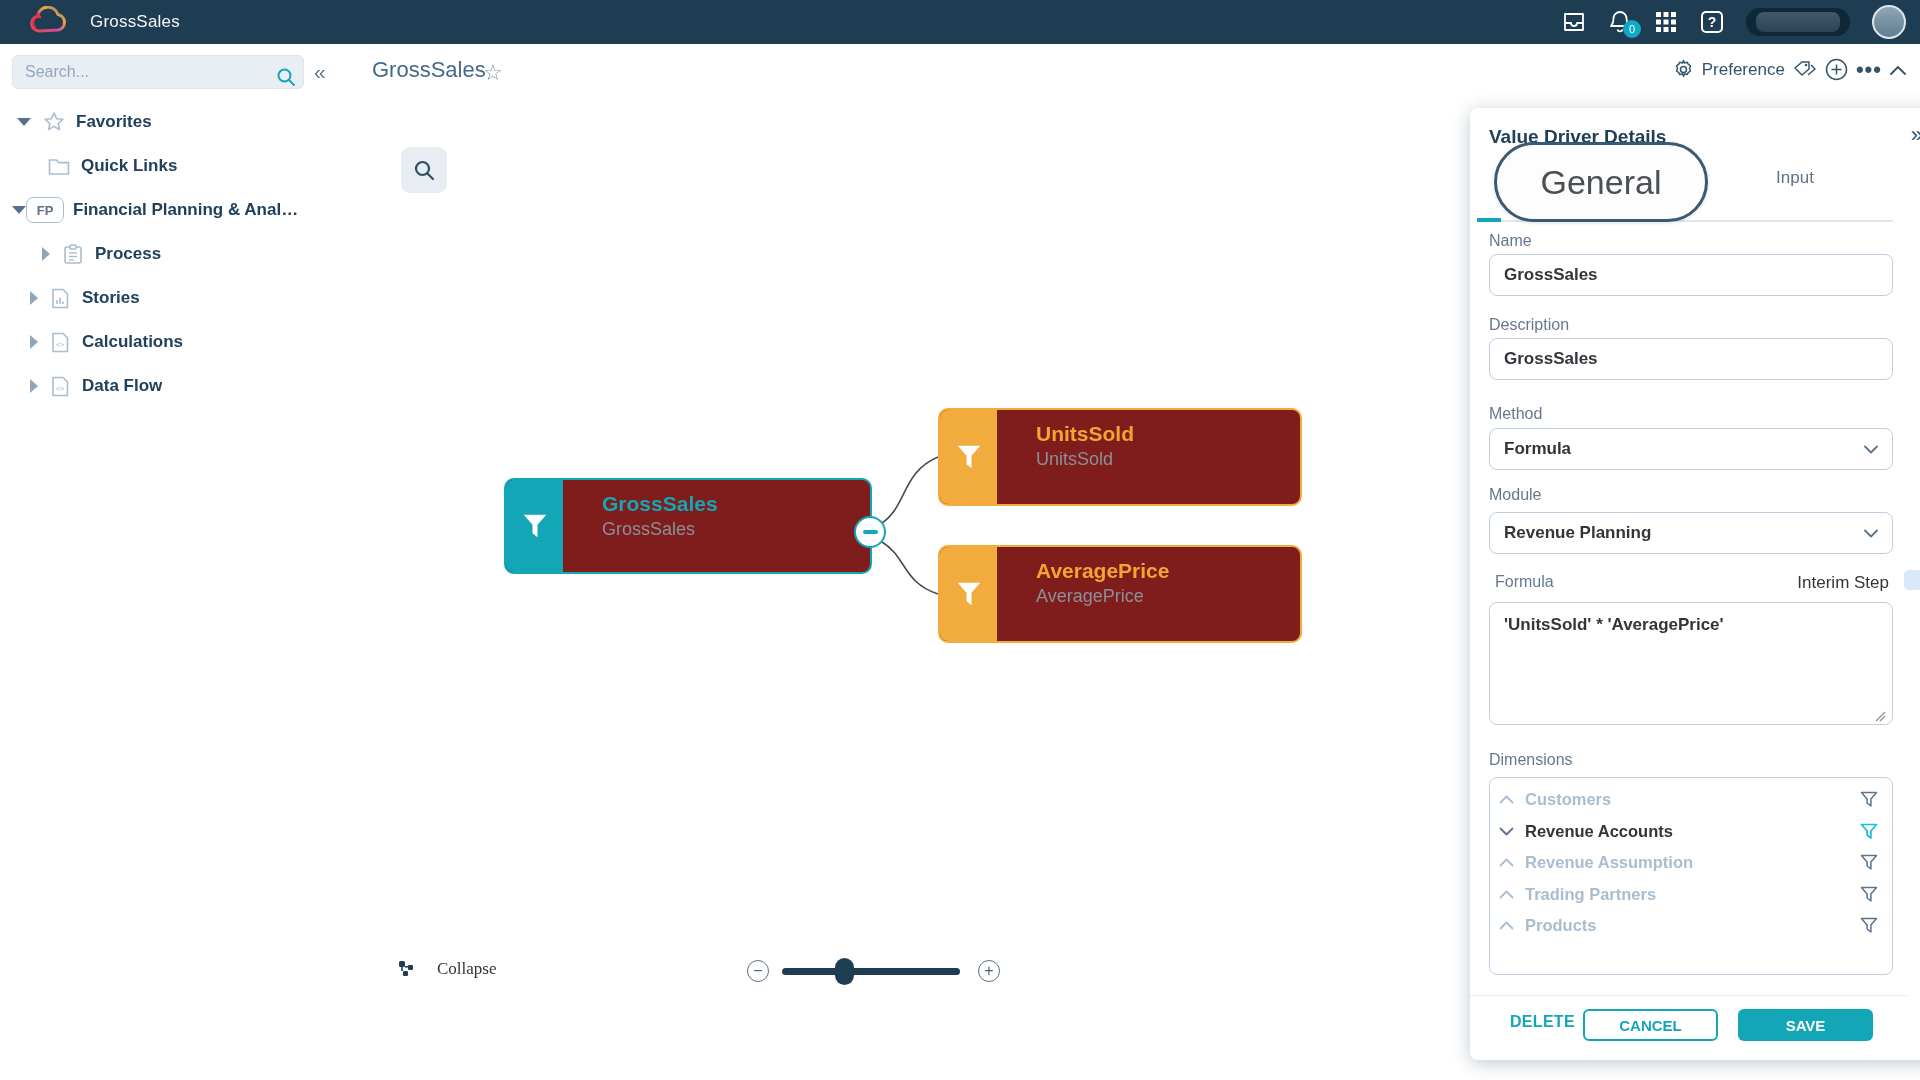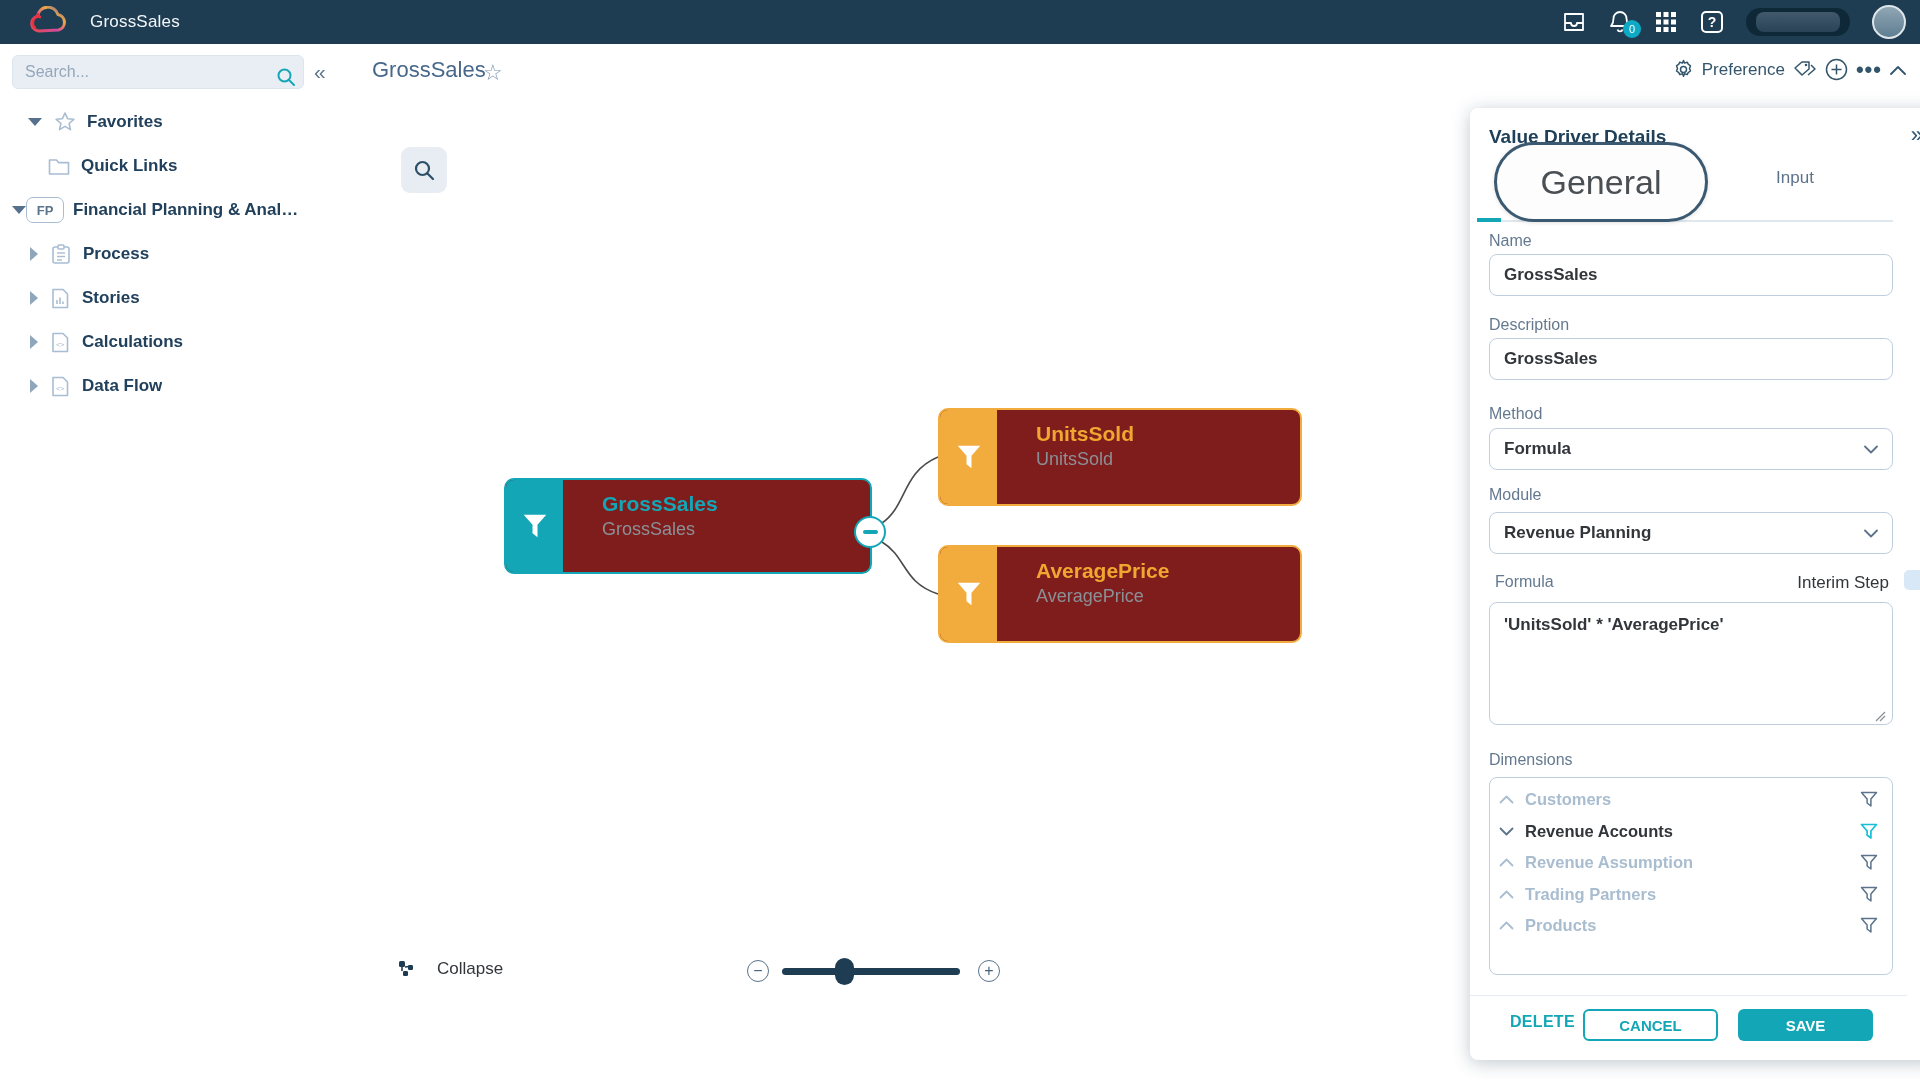--- a/index.html
+++ b/index.html
@@ -76,21 +76,21 @@
   .node-c2 { left:587px; top:501px; }
   .connector { position:absolute; left:503px; top:472px; width:32px; height:32px; border-radius:50%;
                background:#fff; border:2.5px solid #13a6b6; display:flex; align-items:center;
                justify-content:center; cursor:pointer; }
   .connector .minus { width:15px; height:3.5px; background:#13a6b6; border-radius:2px; }
   .links-svg { position:absolute; left:0; top:0; width:100%; height:100%; pointer-events:none; }
 
   
   .bottom-controls { position:absolute; left:0; top:905px; width:100%; height:45px; }
   .collapse-group { position:absolute; left:46px; top:10px; display:flex; align-items:center; gap:22px; cursor:pointer; }
-  .collapse-label { font-size:17px; color:#32363a; }
+  .collapse-label { font-size:17px; color:#32363a;font-family:Liberation Serif, serif; }
   .zoom-minus,.zoom-plus { position:absolute; top:11px; width:22px; height:22px; border-radius:50%;
       border:1.5px solid #5b738b; color:#45627c; font-size:16px; display:flex; align-items:center;
       justify-content:center; cursor:pointer; background:#fff; }
   .zoom-minus { left:396px; }
   .zoom-plus  { left:627px; }
   .zoom-track { position:absolute; left:431px; top:19px; width:178px; height:7px; border-radius:4px;
                 background:#1e3d52; cursor:pointer; }
   .zoom-thumb { position:absolute; left:484px; top:9px; width:19px; height:27px; border-radius:10px;
                 background:#1e3d52; cursor:grab; }
 
@@ -204,21 +204,21 @@
       <span class="search-mag">
         <svg width="20" height="20" viewBox="0 0 20 20">
             <circle cx="8.5" cy="8.5" r="6" fill="none" stroke="#13a6b6" stroke-width="2"></circle>
             <line x1="13" y1="13" x2="18" y2="18" stroke="#13a6b6" stroke-width="2" stroke-linecap="round"></line>
           </svg>
       </span>
       <span class="sb-collapse">«</span>
     </div>
     <div class="tree">
 
-      <div class="tree-row" style="padding-left:28px">
+      <div class="tree-row" style="padding-left:17px">
         <span class="caret down"></span>
         <span class="tree-icon" style="margin-left:12px">
           <svg width="22" height="22" viewBox="0 0 22 22">
               <path d="M11 2 l2.6 5.7 6.2 .6 -4.7 4.2 1.4 6.1 -5.5 -3.2 -5.5 3.2 1.4 -6.1 -4.7 -4.2 6.2 -.6 z" fill="none" stroke="#a9bdd2" stroke-width="1.6" stroke-linejoin="round"></path>
             </svg>
         </span>
         <span class="tree-label" style="margin-left:11px">Favorites</span>
       </div>
 
       <div class="tree-row" style="padding-left:48px">
@@ -229,21 +229,21 @@
         </span>
         <span class="tree-label" style="margin-left:11px">Quick Links</span>
       </div>
 
       <div class="tree-row" style="padding-left:12px">
         <span class="caret down"></span>
         <span class="fp-badge" style="margin-left:0">FP</span>
         <span class="tree-label" style="margin-left:9px">Financial Planning &amp; Analy...</span>
       </div>
 
-      <div class="tree-row" style="padding-left:30px">
+      <div class="tree-row" style="padding-left:42px">
         <span class="caret right"></span>
         <span class="tree-icon" style="margin-left:13px">
           <svg width="20" height="21" viewBox="0 0 20 21">
               <rect x="2" y="3" width="16" height="16" rx="2" fill="none" stroke="#a9bdd2" stroke-width="1.6"></rect>
               <rect x="7" y="1" width="6" height="4" rx="1" fill="#fff" stroke="#a9bdd2" stroke-width="1.6"></rect>
               <line x1="6" y1="9" x2="14" y2="9" stroke="#a9bdd2" stroke-width="1.4"></line>
               <line x1="6" y1="12.5" x2="14" y2="12.5" stroke="#a9bdd2" stroke-width="1.4"></line>
               <line x1="6" y1="16" x2="11" y2="16" stroke="#a9bdd2" stroke-width="1.4"></line>
             </svg>
         </span>

